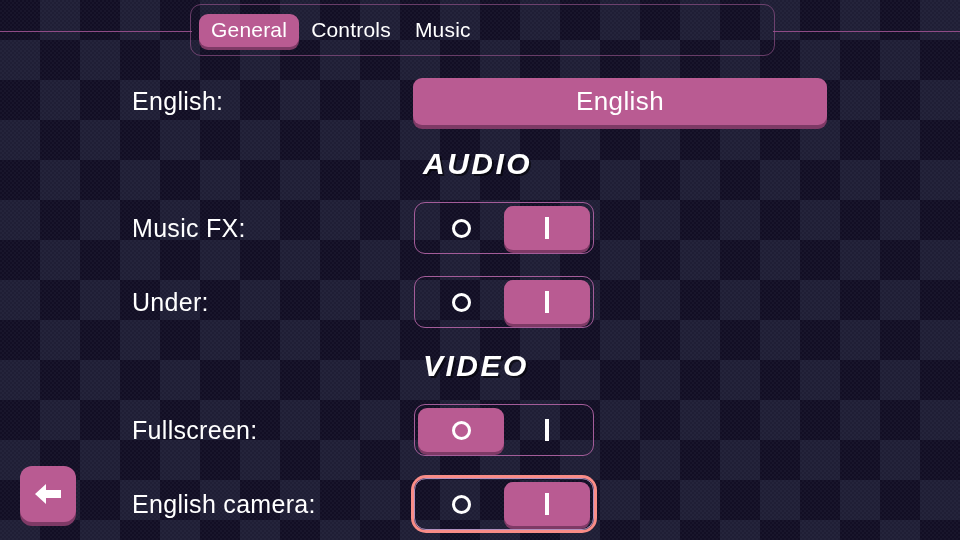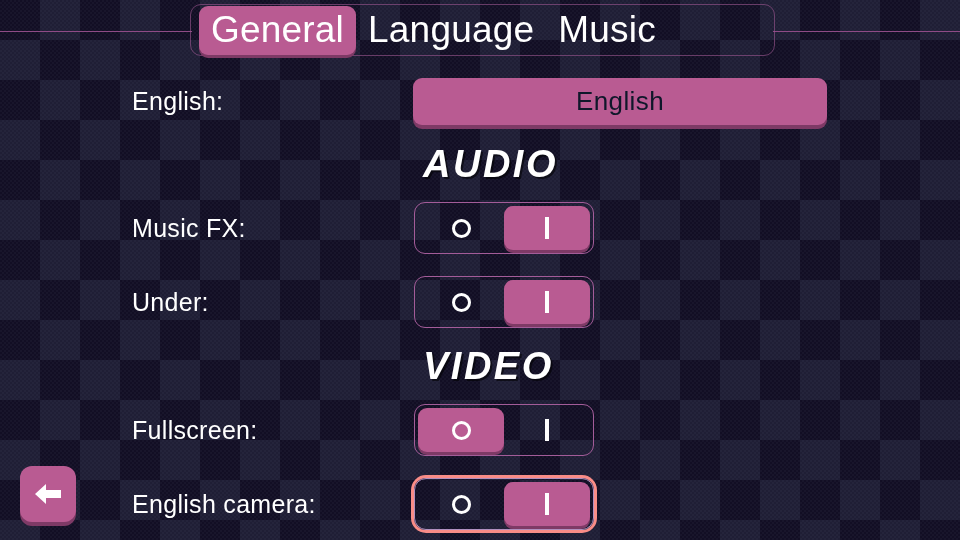--- a/index.html
+++ b/index.html
@@ -66,21 +66,21 @@
     width: 585px;
     height: 52px;
     box-sizing: border-box;
     border: 1px solid #9b55909e;
     border-radius: 11px;
     display: flex;
     align-items: center;
     padding: 0 8px;
   }
   .tab {
-    font-size: 37px;
+    font-size: 21px;
     letter-spacing: 0.2px;
     color: #ffffff;
     padding: 5px 12px 7px 12px;
     border-radius: 9px;
     line-height: 1;
     white-space: nowrap;
     font-family: "Liberation Sans", sans-serif;
   }
   .tab.active {
     background: #b95b92;
@@ -100,21 +100,21 @@
     transform: translateY(-50%);
     font-size: 25px;
     color: #ffffff;
     white-space: nowrap;
     letter-spacing: 0.3px;
   }
   .section-head {
     position: absolute;
     left: 423px;
     transform: translateY(-50%);
-    font-size: 38px;
+    font-size: 30px;
     font-weight: bold;
     font-style: italic;
     letter-spacing: 2.5px;
     color: #ffffff;
     text-shadow: 2px 2px 0 rgba(0,0,0,0.55);
     white-space: nowrap;
   }
 
   
   #lang-button {
@@ -123,21 +123,21 @@
     top: 78px;
     width: 414px;
     height: 47px;
     box-sizing: border-box;
     background: #b95b92;
     border-radius: 9px;
     box-shadow: 0 4px 0 0 #7e3a66;
     display: flex;
     align-items: center;
     justify-content: center;
-    color: #0f172a;
+    color: #ffffff;
     font-size: 26px;
     letter-spacing: 0.4px;
   }
 
   
   .toggle {
     position: absolute;
     left: 414px;
     width: 180px;
     height: 52px;
@@ -204,21 +204,21 @@
 <div id="stage">
 
   <div id="bg-checker"></div>
   <div id="bg-shade"></div>
 
   <div id="tabbar-rule-left"></div>
   <div id="tabbar-rule-right"></div>
 
   <div id="tabbar">
     <div class="tab active">General</div>
-    <div class="tab">Language</div>
+    <div class="tab">Controls</div>
     <div class="tab">Music</div>
   </div>
 
   <div class="row" style="top:101px;">
     <div class="row-label">English:</div>
   </div>
   <div id="lang-button">
     <span>English</span>
   </div>
 

